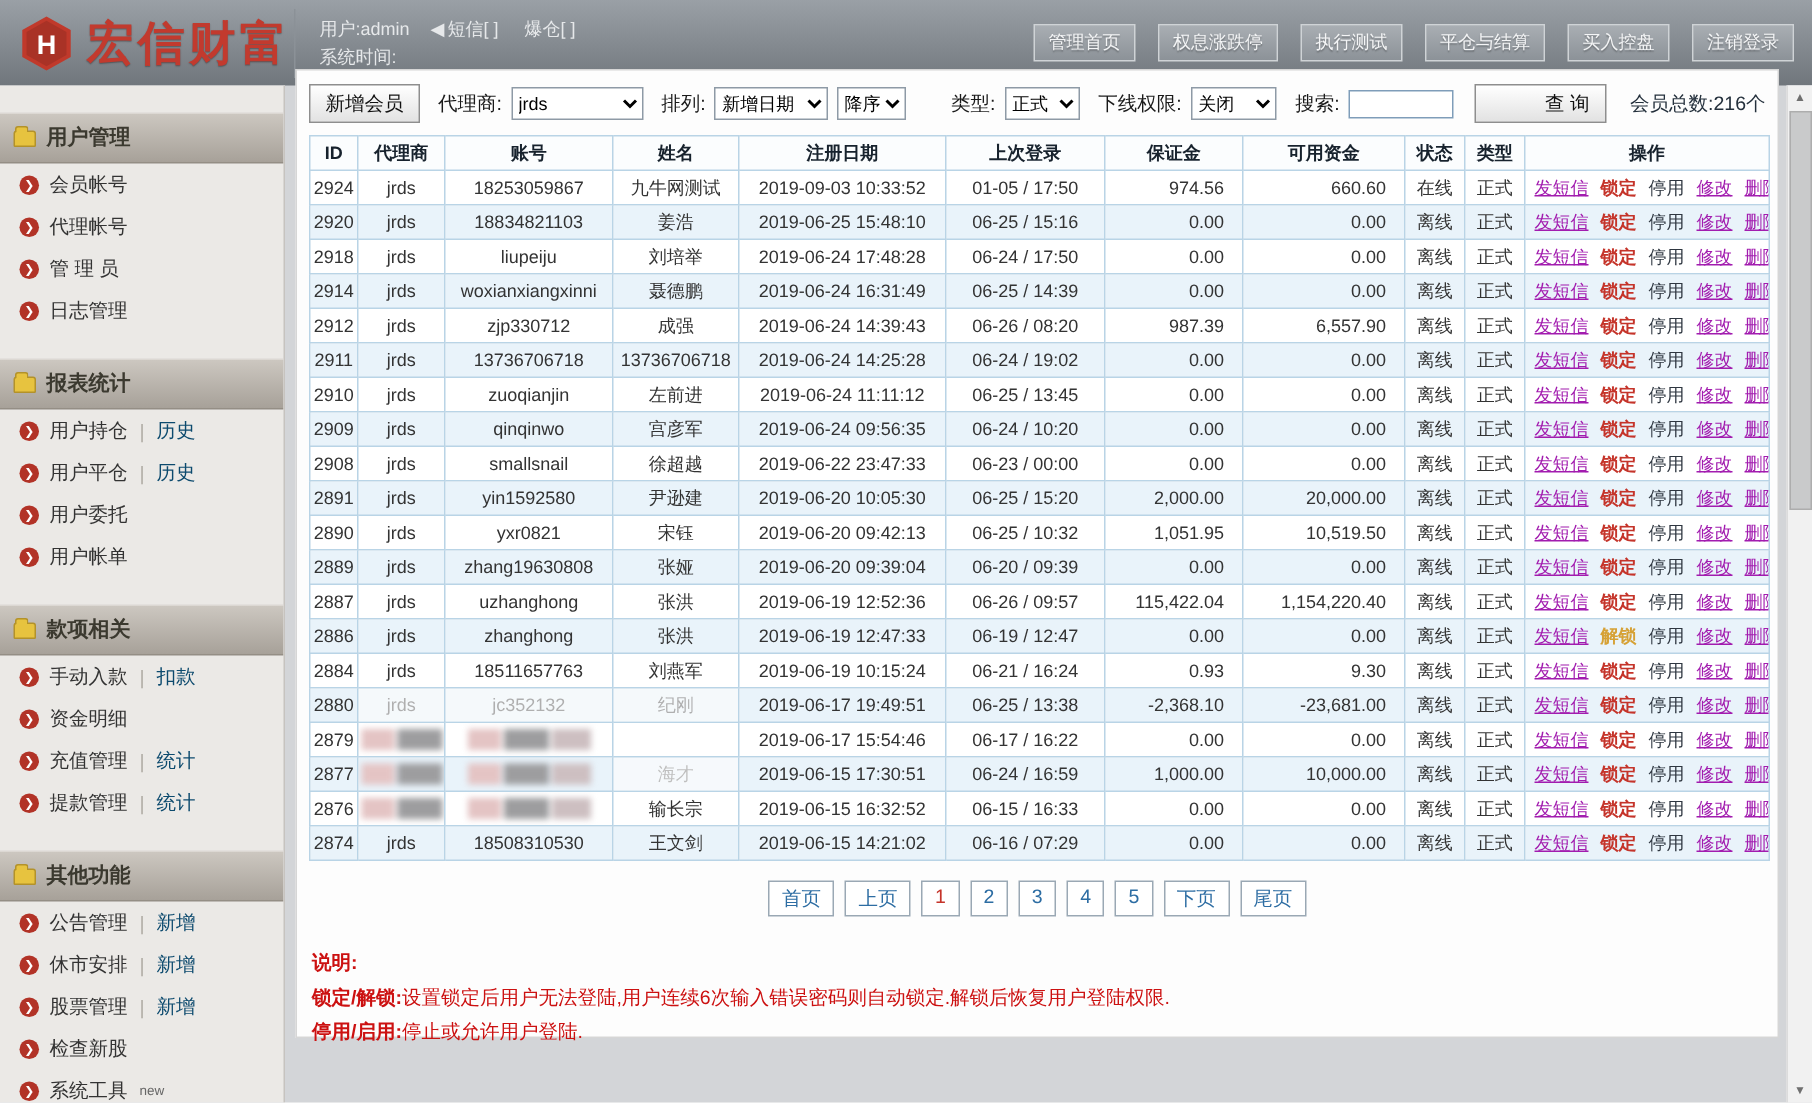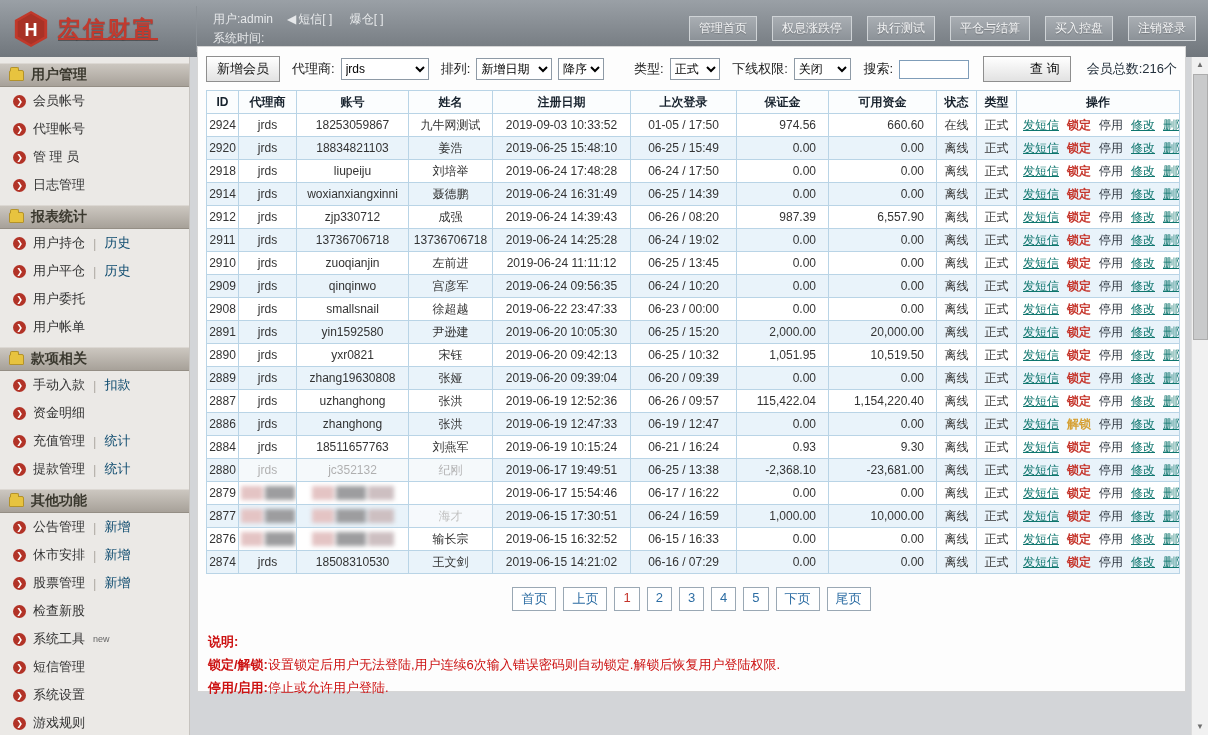--- a/index.html
+++ b/index.html
@@ -7,33 +7,33 @@
   body {
     width:1208px; height:735px; overflow:hidden; position:relative;
     font-family:"Liberation Sans","DejaVu Sans",sans-serif;
     background:#d3d5d8;
   }
   
   .topbar { position:absolute; top:0; left:0; right:0; height:57px;
     background:linear-gradient(#9aa0a6,#70767c); display:flex; align-items:center; }
   .logo { display:flex; align-items:center; gap:8px; padding-left:12px; width:196px; }
   .logo svg { display:block; }
-  .brand { color:#c23a2e; font-size:22px; font-weight:bold; letter-spacing:3px;
-    text-shadow:0 1px 1px rgba(0,0,0,.35); white-space:nowrap;text-decoration:underline; }
+  .brand { color:#c23a2e; font-size:31px; font-weight:bold; letter-spacing:3px;
+    text-shadow:0 1px 1px rgba(0,0,0,.35); white-space:nowrap; }
   .top-info { color:#e6e8ea; font-size:12px; line-height:19px; padding:4px 0 4px 16px;
     border-left:1px solid #8b9197; }
   .top-info .row1 span { margin-right:14px; }
   .top-btns { margin-left:auto; display:flex; gap:15px; padding-right:12px; }
   .hbtn { background:linear-gradient(#a9aeb3,#8c9298); border:1px solid #cfd3d6;
     color:#f4f5f6; font-size:12px; padding:3px 9px; cursor:pointer; white-space:nowrap;
     text-shadow:0 1px 1px rgba(0,0,0,.25); }
   
   .sidebar { position:absolute; top:57px; left:0; width:190px; bottom:0;
     background:#ebe9e6; border-right:1px solid #c6c3bf; overflow:hidden; }
-  .side-header { height:24px; margin-top:6px; background:linear-gradient(#ccc7c0,#a7a199);
+  .side-header { height:34px; margin-top:18px; background:linear-gradient(#ccc7c0,#a7a199);
     border-top:1px solid #dcd8d3; border-bottom:1px solid #948e85;
     display:flex; align-items:center; gap:7px; padding:0 9px;
     font-size:14px; font-weight:bold; color:#3b392f; cursor:pointer; }
   .folder { width:15px; height:11px; background:#e7c33f; border:1px solid #b3922a;
     border-radius:2px 2px 1px 1px; position:relative; flex:0 0 auto; }
   .folder::before { content:""; position:absolute; top:-4px; left:0; width:7px; height:3px;
     background:#e7c33f; border:1px solid #b3922a; border-bottom:none; border-radius:2px 2px 0 0; }
   .side-item { display:flex; align-items:center; gap:7px; padding:5px 4px 5px 13px;
     font-size:13px; color:#333; cursor:pointer; }
   .bullet { width:13px; height:13px; border-radius:50%; background:#b23327; color:#fff;
@@ -57,21 +57,21 @@
     font-size:12px; }
   .grid th, .grid td { border:1px solid #b9d4e6; overflow:hidden; white-space:nowrap; }
   .grid th { height:23px; background:#fbfdfe; color:#17222d; font-weight:bold; }
   .grid td { height:23px; text-align:center; color:#333; padding:0 2px; }
   tr.even td { background:#e9f3fa; }
   tr.odd td { background:#ffffff; }
   td.num { text-align:right; padding-right:12px; }
   .st-online { color:#cc1100; }
   .st-off { color:#38404a; }
   .type-red { color:#c23a2e; }
-  .op-link { color:#0f766e; text-decoration:underline; margin:0 4px; cursor:pointer; }
+  .op-link { color:#a21caf; text-decoration:underline; margin:0 4px; cursor:pointer; }
   .op-lock { color:#c5342a; margin:0 4px; cursor:pointer; font-weight:bold; }
   .op-unlock { color:#d6a135; margin:0 4px; cursor:pointer; font-weight:bold; }
   .op-disable { color:#2e3640; margin:0 4px; cursor:pointer; }
   .faded { opacity:.38; }
   .faint { opacity:.3; }
   .mblocks { display:inline-flex; gap:2px; filter:blur(2px); vertical-align:middle; }
   .mblocks i { display:inline-block; height:14px; }
   .mblocks .m1 { width:22px; background:#e4c4c4; }
   .mblocks .m2 { width:30px; background:#9d9d9f; }
   .mblocks .m3 { width:26px; background:#cdbfc1; }
@@ -316,21 +316,21 @@
           <td class="st-online">在线</td>
           <td class="type-red">正式</td>
           <td><span class="op-link">发短信</span><span class="op-lock">锁定</span><span class="op-disable">停用</span><span class="op-link">修改</span><span class="op-link">删除</span></td>
         </tr>
         <tr class="even">
           <td>2920</td>
           <td>jrds</td>
           <td>18834821103</td>
           <td>姜浩</td>
           <td>2019-06-25 15:48:10</td>
-          <td>06-25 / 15:49</td>
+          <td>06-25 / 15:16</td>
           <td class="num">0.00</td>
           <td class="num">0.00</td>
           <td class="st-off">离线</td>
           <td class="type-red">正式</td>
           <td><span class="op-link">发短信</span><span class="op-lock">锁定</span><span class="op-disable">停用</span><span class="op-link">修改</span><span class="op-link">删除</span></td>
         </tr>
         <tr class="odd">
           <td>2918</td>
           <td>jrds</td>
           <td>liupeiju</td>

